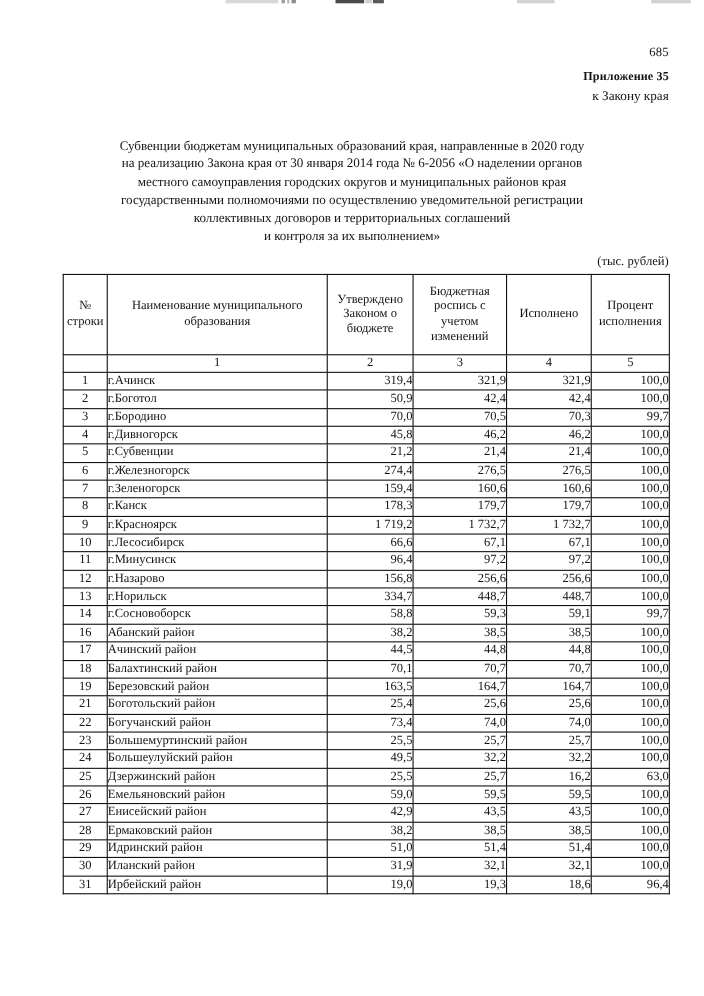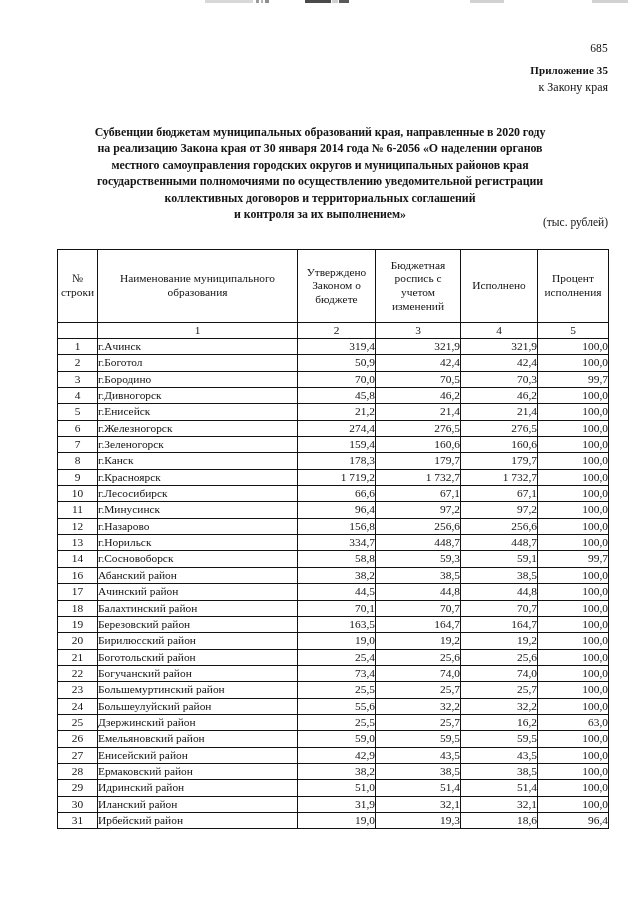--- a/index.html
+++ b/index.html
@@ -74,30 +74,30 @@
   }
 
   
   .doc-title {
     position: absolute;
     top: 124px;
     left: 50%;
     transform: translateX(-50%);
     width: 528px;
     text-align: center;
-    font-weight: bold;
+    font-weight: normal;
     font-size: 11.9px;
     line-height: 16.4px;
     letter-spacing: -.05px;
   }
 
   
   .units-note {
     position: absolute;
-    top: 216px;
+    top: 232px;
     right: 32px;
     font-size: 11.5px;
   }
 
   
   .table-wrap {
     position: absolute;
     top: 249px;
     left: 57px;
     width: 551px;
@@ -263,21 +263,21 @@
           <tr>
             <td class="num">4</td>
             <td class="name">г.Дивногорск</td>
             <td class="val">45,8</td>
             <td class="val">46,2</td>
             <td class="val">46,2</td>
             <td class="val">100,0</td>
           </tr>
           <tr>
             <td class="num">5</td>
-            <td class="name">г.Енисейск</td>
+            <td class="name">г.Субвенции</td>
             <td class="val">21,2</td>
             <td class="val">21,4</td>
             <td class="val">21,4</td>
             <td class="val">100,0</td>
           </tr>
           <tr>
             <td class="num">6</td>
             <td class="name">г.Железногорск</td>
             <td class="val">274,4</td>
             <td class="val">276,5</td>
@@ -374,28 +374,20 @@
           </tr>
           <tr>
             <td class="num">19</td>
             <td class="name">Березовский район</td>
             <td class="val">163,5</td>
             <td class="val">164,7</td>
             <td class="val">164,7</td>
             <td class="val">100,0</td>
           </tr>
           <tr>
-            <td class="num">20</td>
-            <td class="name">Бирилюсский район</td>
-            <td class="val">19,0</td>
-            <td class="val">19,2</td>
-            <td class="val">19,2</td>
-            <td class="val">100,0</td>
-          </tr>
-          <tr>
             <td class="num">21</td>
             <td class="name">Боготольский район</td>
             <td class="val">25,4</td>
             <td class="val">25,6</td>
             <td class="val">25,6</td>
             <td class="val">100,0</td>
           </tr>
           <tr>
             <td class="num">22</td>
             <td class="name">Богучанский район</td>
@@ -408,21 +400,21 @@
             <td class="num">23</td>
             <td class="name">Большемуртинский район</td>
             <td class="val">25,5</td>
             <td class="val">25,7</td>
             <td class="val">25,7</td>
             <td class="val">100,0</td>
           </tr>
           <tr>
             <td class="num">24</td>
             <td class="name">Большеулуйский район</td>
-            <td class="val">55,6</td>
+            <td class="val">49,5</td>
             <td class="val">32,2</td>
             <td class="val">32,2</td>
             <td class="val">100,0</td>
           </tr>
           <tr>
             <td class="num">25</td>
             <td class="name">Дзержинский район</td>
             <td class="val">25,5</td>
             <td class="val">25,7</td>
             <td class="val">16,2</td>

